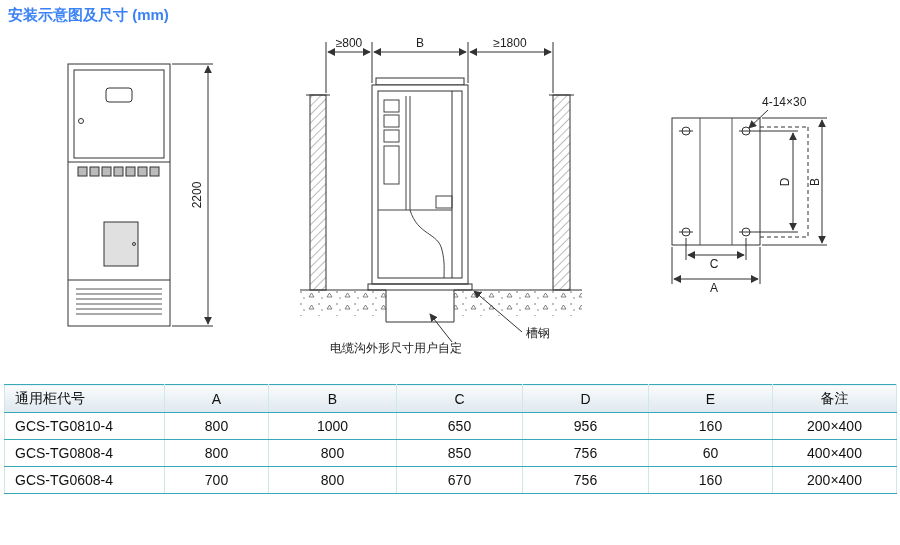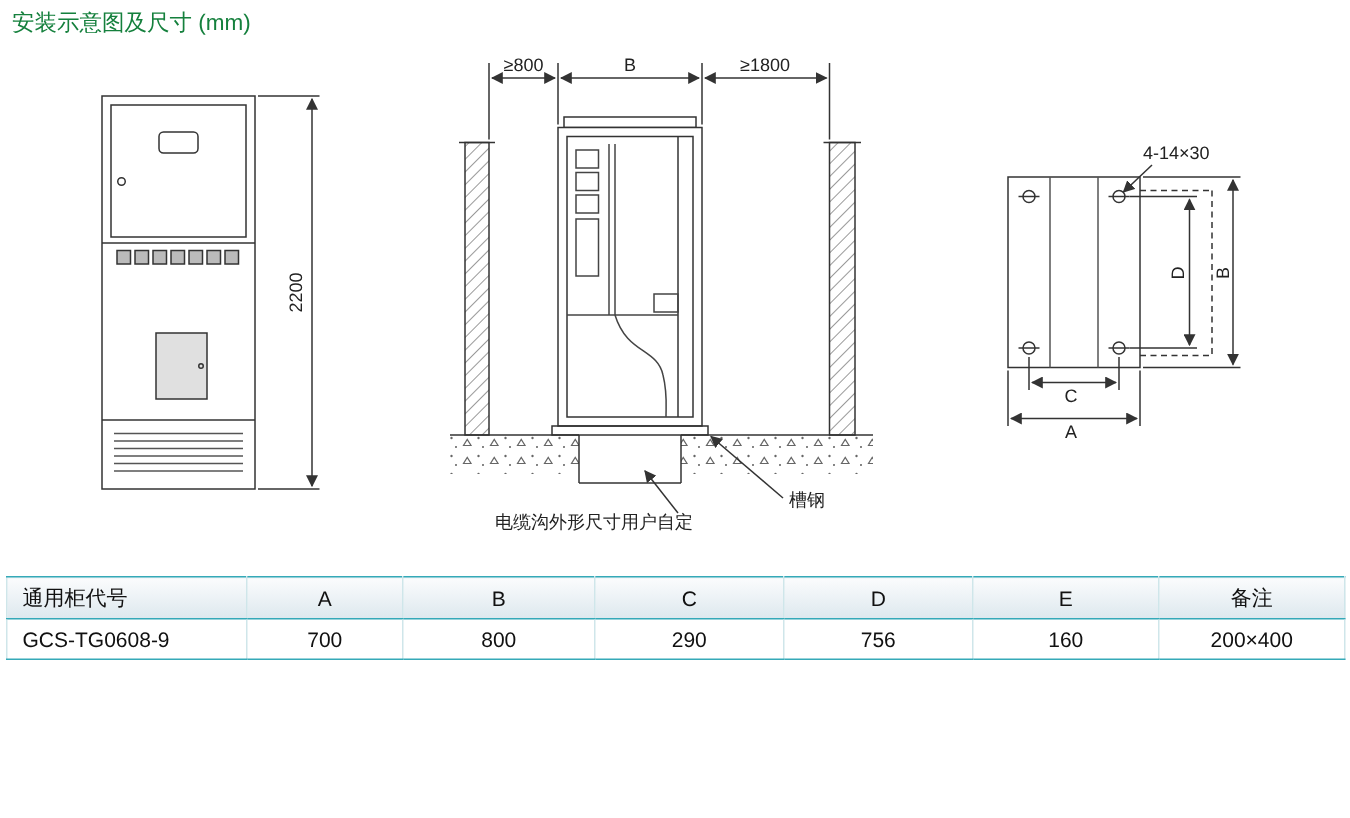--- a/index.html
+++ b/index.html
@@ -6,21 +6,21 @@
   html,body { width:900px; height:545px; }
   body {
     background:#ffffff;
     font-family:"Liberation Sans","DejaVu Sans",sans-serif;
     position:relative;
     overflow:hidden;
     color:#111;
   }
   .title {
     position:absolute; top:6px; left:8px;
-    font-size:15px; font-weight:normal; color:#15803d;
+    font-size:15px; font-weight:bold; color:#3b82f6;
   }
   svg.diagrams { position:absolute; top:0; left:0; }
   svg text {
     font-family:"Liberation Sans","DejaVu Sans",sans-serif;
     font-size:12px; fill:#222; stroke:none;
   }
   svg text.cn { font-size:12px; }
   .table-wrap { position:absolute; top:384px; left:4px; width:892px; }
   table { border-collapse:collapse; width:100%; table-layout:fixed; }
   th,td {
@@ -213,23 +213,41 @@
         <th>A</th>
         <th>B</th>
         <th>C</th>
         <th>D</th>
         <th>E</th>
         <th>备注</th>
       </tr>
     </thead>
     <tbody>
       <tr>
-        <td>GCS-TG0608-9</td>
+        <td>GCS-TG0810-4</td>
+        <td>800</td>
+        <td>1000</td>
+        <td>650</td>
+        <td>956</td>
+        <td>160</td>
+        <td>200×400</td>
+      </tr>
+      <tr>
+        <td>GCS-TG0808-4</td>
+        <td>800</td>
+        <td>800</td>
+        <td>850</td>
+        <td>756</td>
+        <td>60</td>
+        <td>400×400</td>
+      </tr>
+      <tr>
+        <td>GCS-TG0608-4</td>
         <td>700</td>
         <td>800</td>
-        <td>290</td>
+        <td>670</td>
         <td>756</td>
         <td>160</td>
         <td>200×400</td>
       </tr>
     </tbody>
   </table>
 </div>
 
 </body></html>

